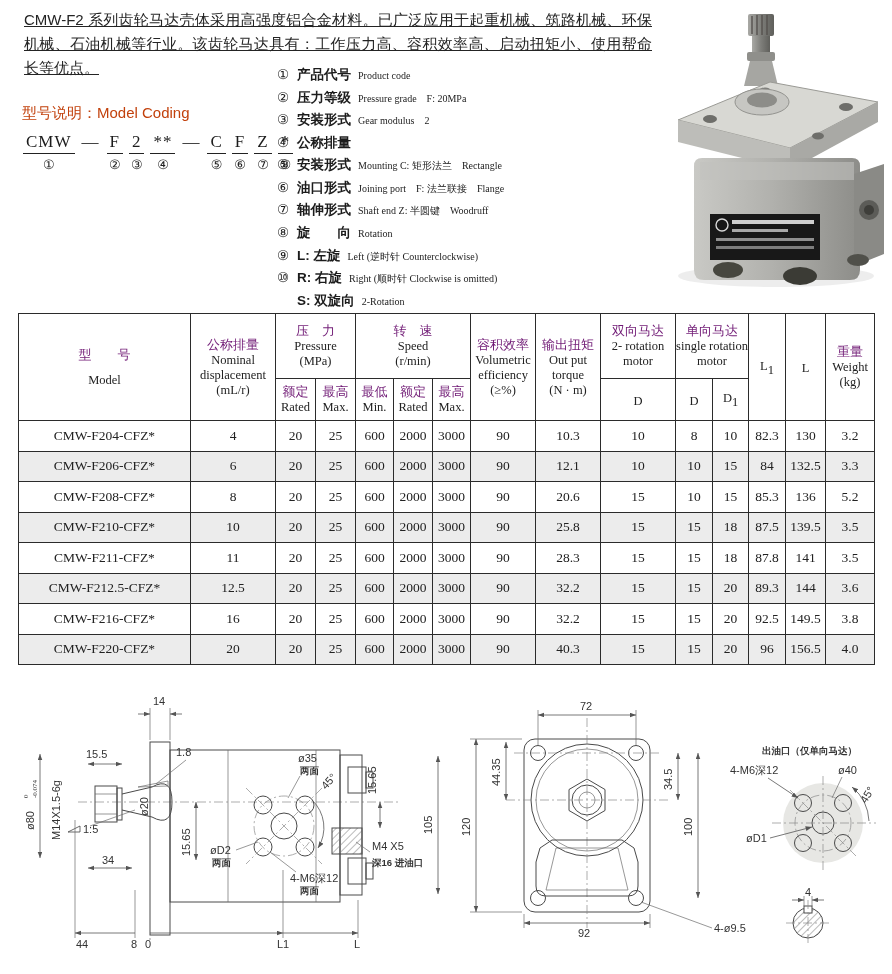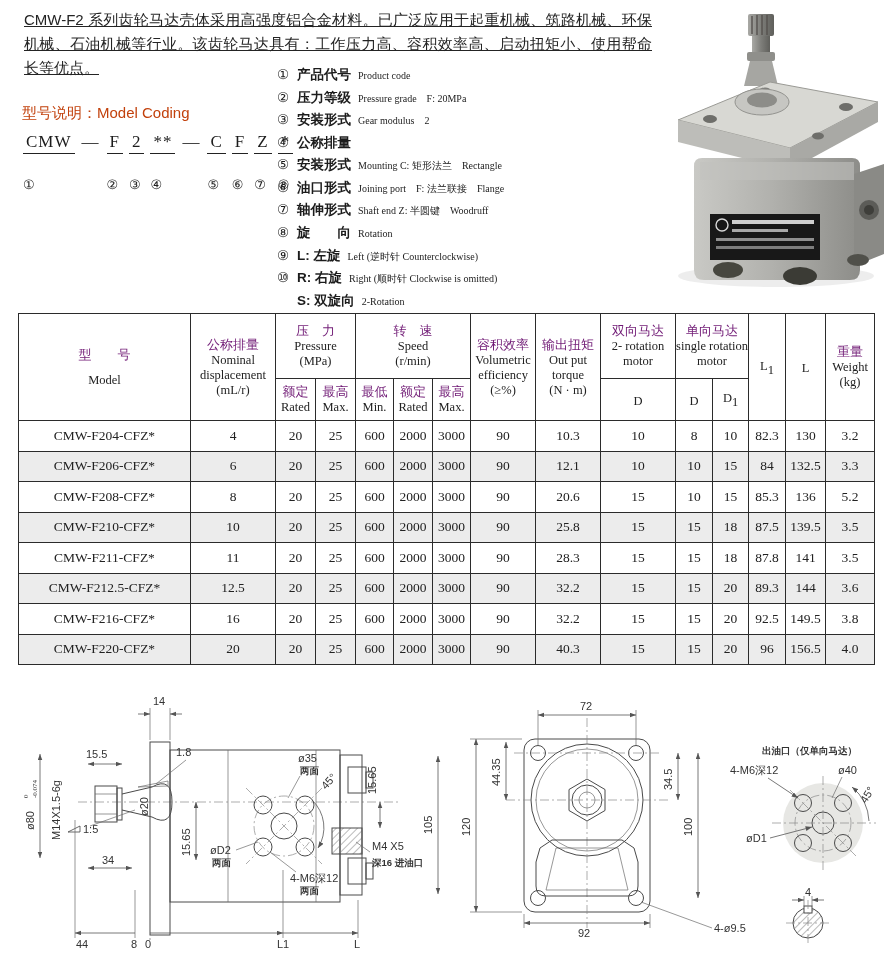--- a/index.html
+++ b/index.html
@@ -3,21 +3,21 @@
 <meta charset="utf-8">
 <style>
   html,body{margin:0;padding:0;background:#fff;}
   body{width:892px;height:974px;position:relative;font-family:"Liberation Serif",serif;color:#1c1c1c;overflow:hidden;}
   .abs{position:absolute;}
   
   .intro{left:24px;top:8px;width:628px;font-family:"Liberation Sans",sans-serif;font-size:15px;line-height:24px;color:#242424;text-align:justify;text-decoration:underline;}
   
   .coding-heading{left:22px;top:104px;font-family:"Liberation Sans",sans-serif;font-size:15px;color:#c2410c;}
   .code-line{left:20px;top:132px;display:flex;align-items:flex-start;}
-  .cu{display:flex;flex-direction:column;margin:0 3px;gap:20px;}
+  .cu{display:flex;flex-direction:column;align-items:center;margin:0 3px;}
   .cu-t{font-family:"Liberation Serif",serif;font-size:17px;letter-spacing:1px;border-bottom:1px solid #222;padding:0 3px 1px 3px;line-height:20px;}
   .cu.dash .cu-t{border-bottom:none;padding:0 1px;}
   .cu-c{font-size:13px;margin-top:3px;color:#222;}
   
   .notes{left:277px;top:64px;width:392px;}
   .note{display:flex;align-items:baseline;line-height:21.7px;white-space:nowrap;}
   .n-num{width:20px;flex:0 0 20px;font-size:13.5px;}
   .n-zh{font-family:"Liberation Sans",sans-serif;font-weight:bold;font-size:13.5px;margin-right:7px;}
   .n-en{font-family:"Liberation Serif",serif;font-size:10px;}
   

